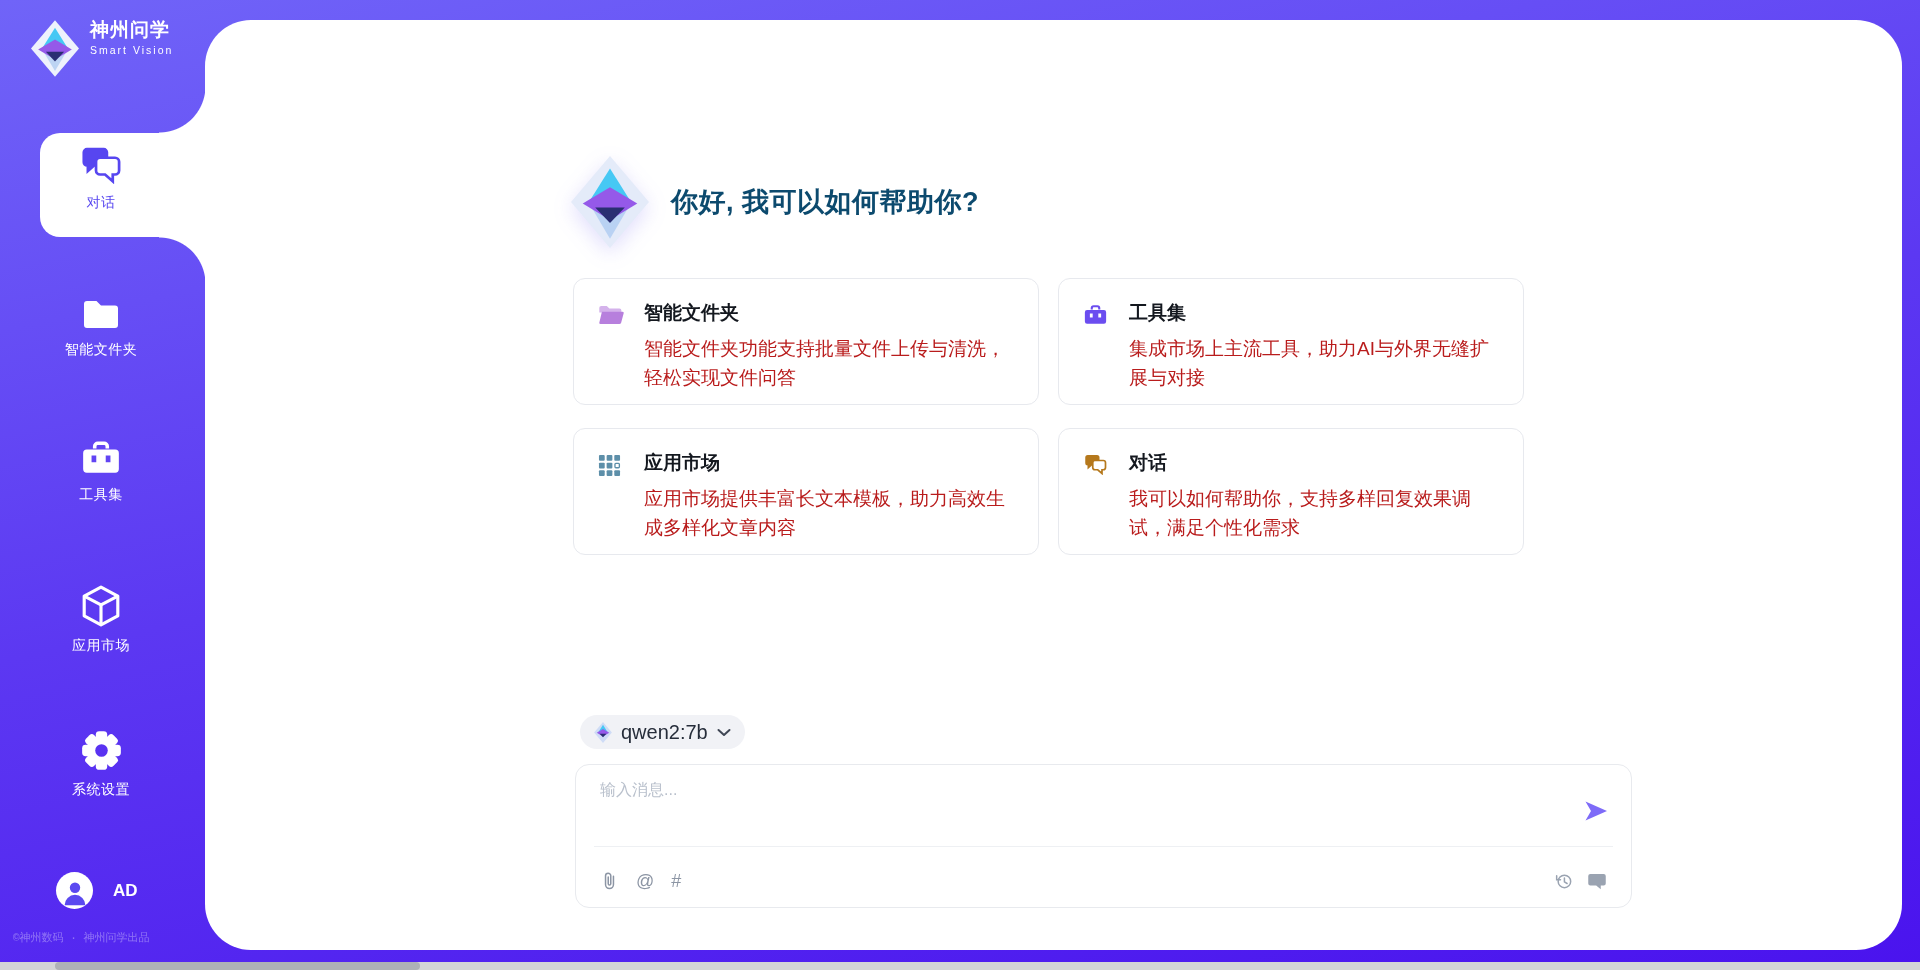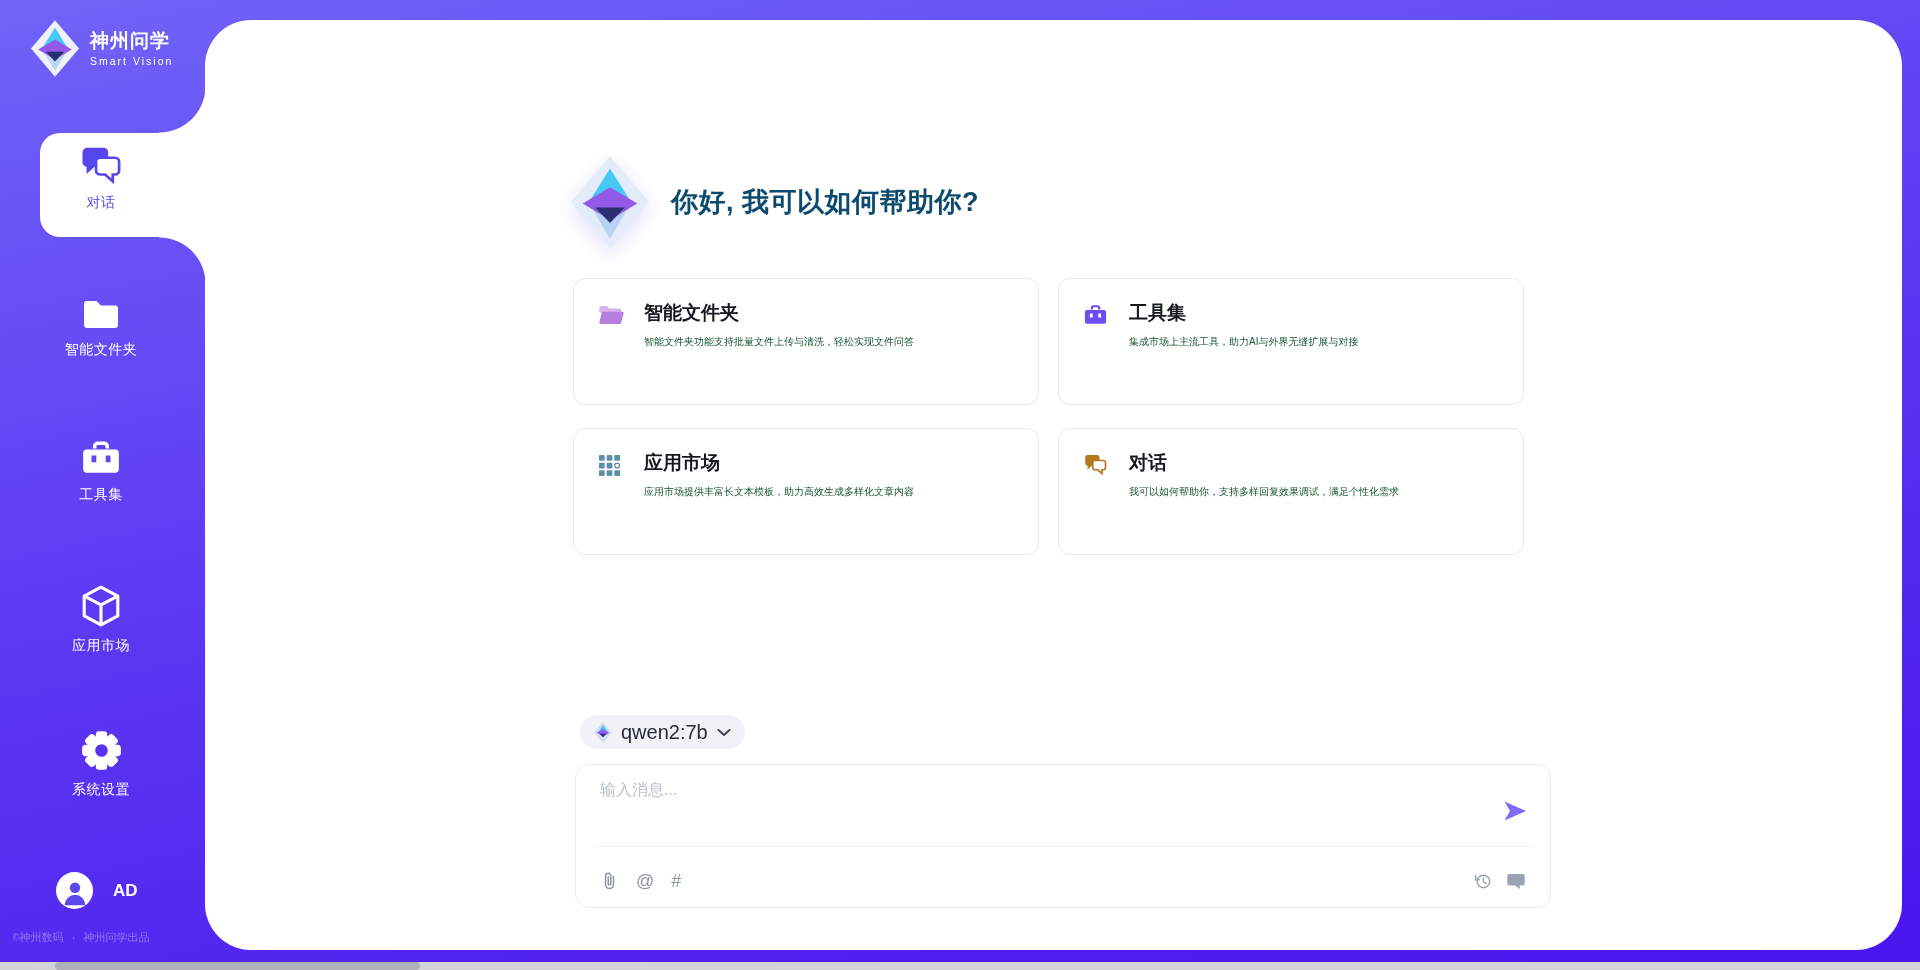--- a/index.html
+++ b/index.html
@@ -8,46 +8,46 @@
          font-family:"Liberation Sans","DejaVu Sans",sans-serif;}
   
   .bg{position:absolute;inset:0;background:linear-gradient(168deg,#7064f8 0%,#5c38f2 48%,#4a13ee 100%);}
   
   .main-panel{position:absolute;left:205px;top:20px;width:1697px;height:930px;background:#fff;border-radius:46px;}
   .tab{position:absolute;left:40px;top:133px;width:167px;height:104px;background:#fff;border-radius:20px 0 0 20px;}
   .fillet{position:absolute;left:159px;width:47px;height:47px;}
   .f-top{top:86px;background:radial-gradient(47px circle at 0 0,rgba(0,0,0,0) 46px,#fff 47px);}
   .f-bot{top:237px;background:radial-gradient(47px circle at 0 100%,rgba(0,0,0,0) 46px,#fff 47px);}
   
-  .logo-row{position:absolute;left:31px;top:20px;display:flex;align-items:center;gap:11px;}
+  .logo-row{position:absolute;left:31px;top:20px;display:flex;gap:11px;}
   .logo-title{color:#fff;font-size:19px;font-weight:700;letter-spacing:1px;line-height:1;}
   .logo-sub{color:#fff;font-size:10.5px;letter-spacing:2px;margin-top:6px;line-height:1;}
   .nav-item{position:absolute;left:0;width:202px;text-align:center;cursor:pointer;}
   .nav-item .ni-icon{display:inline-block;color:#fff;}
   .nav-item .ni-label{display:block;margin-top:6px;font-size:14px;color:#fff;letter-spacing:.5px;}
   .nav-item.active .ni-icon{color:#5746f0;}
   .nav-item.active .ni-label{color:#5746f0;font-weight:500;}
   .user-row{position:absolute;left:56px;top:872px;display:flex;align-items:center;gap:20px;cursor:pointer;}
   .avatar{width:37px;height:37px;border-radius:50%;background:#fff;display:flex;align-items:flex-end;justify-content:center;overflow:hidden;}
   .user-name{color:#fff;font-size:17px;font-weight:600;}
   .side-footer{position:absolute;left:13px;top:930px;color:rgba(255,255,255,.34);font-size:11px;white-space:nowrap;font-family:Liberation Mono, monospace;}
   
   .greeting{position:absolute;left:571px;top:156px;display:flex;align-items:center;gap:22px;}
   .greeting svg{filter:drop-shadow(0 6px 10px rgba(90,70,240,.18));}
   .greeting h1{margin:0;font-size:27px;font-weight:800;color:#0c4a6e;letter-spacing:.5px;}
   .cards{position:absolute;left:573px;top:278px;width:952px;display:grid;
          grid-template-columns:466px 466px;grid-template-rows:127px 127px;column-gap:19px;row-gap:23px;}
   .card{position:relative;background:#fff;border:1px solid #e7e9ee;border-radius:12px;padding:23px 24px 0 70px;cursor:pointer;}
   .card-icon{position:absolute;left:24px;top:25px;}
   .card-title{font-size:19px;font-weight:700;color:#14181f;line-height:1.2;}
-  .card-desc{margin-top:9px;font-size:10px;color:#14532d;line-height:1.55;}
+  .card-desc{margin-top:9px;font-size:19px;color:#b91c1c;line-height:1.55;}
   .model-pill{position:absolute;left:580px;top:715px;height:34px;padding:0 14px;border-radius:17px;background:#f1f2f6;
               display:inline-flex;align-items:center;gap:9px;cursor:pointer;}
   .model-label{font-size:20px;color:#262d3a;}
-  .composer{position:absolute;left:575px;top:764px;width:976px;height:144px;background:#fff;
+  .composer{position:absolute;left:575px;top:764px;width:1057px;height:144px;background:#fff;
             border:1px solid #e8eaee;border-radius:14px;}
   .composer textarea{position:absolute;left:22px;top:13px;width:1240px;height:58px;border:none;outline:none;resize:none;
             font-family:inherit;font-size:16px;color:#333;background:transparent;}
   .composer textarea::placeholder{color:#b9c0cc;}
   .send-btn{position:absolute;right:22px;top:34px;cursor:pointer;line-height:0;}
   .composer .divider{position:absolute;left:18px;right:18px;top:81px;height:1px;background:#eef0f3;}
   .composer-toolbar{position:absolute;left:24px;right:24px;bottom:15px;display:flex;justify-content:space-between;align-items:center;}
   .tool-left{display:flex;align-items:center;gap:17px;color:#8c95a4;}
   .tool-right{display:flex;align-items:center;gap:13px;color:#9aa3b1;}
   .tool-txt{font-size:18px;line-height:1;cursor:pointer;}

